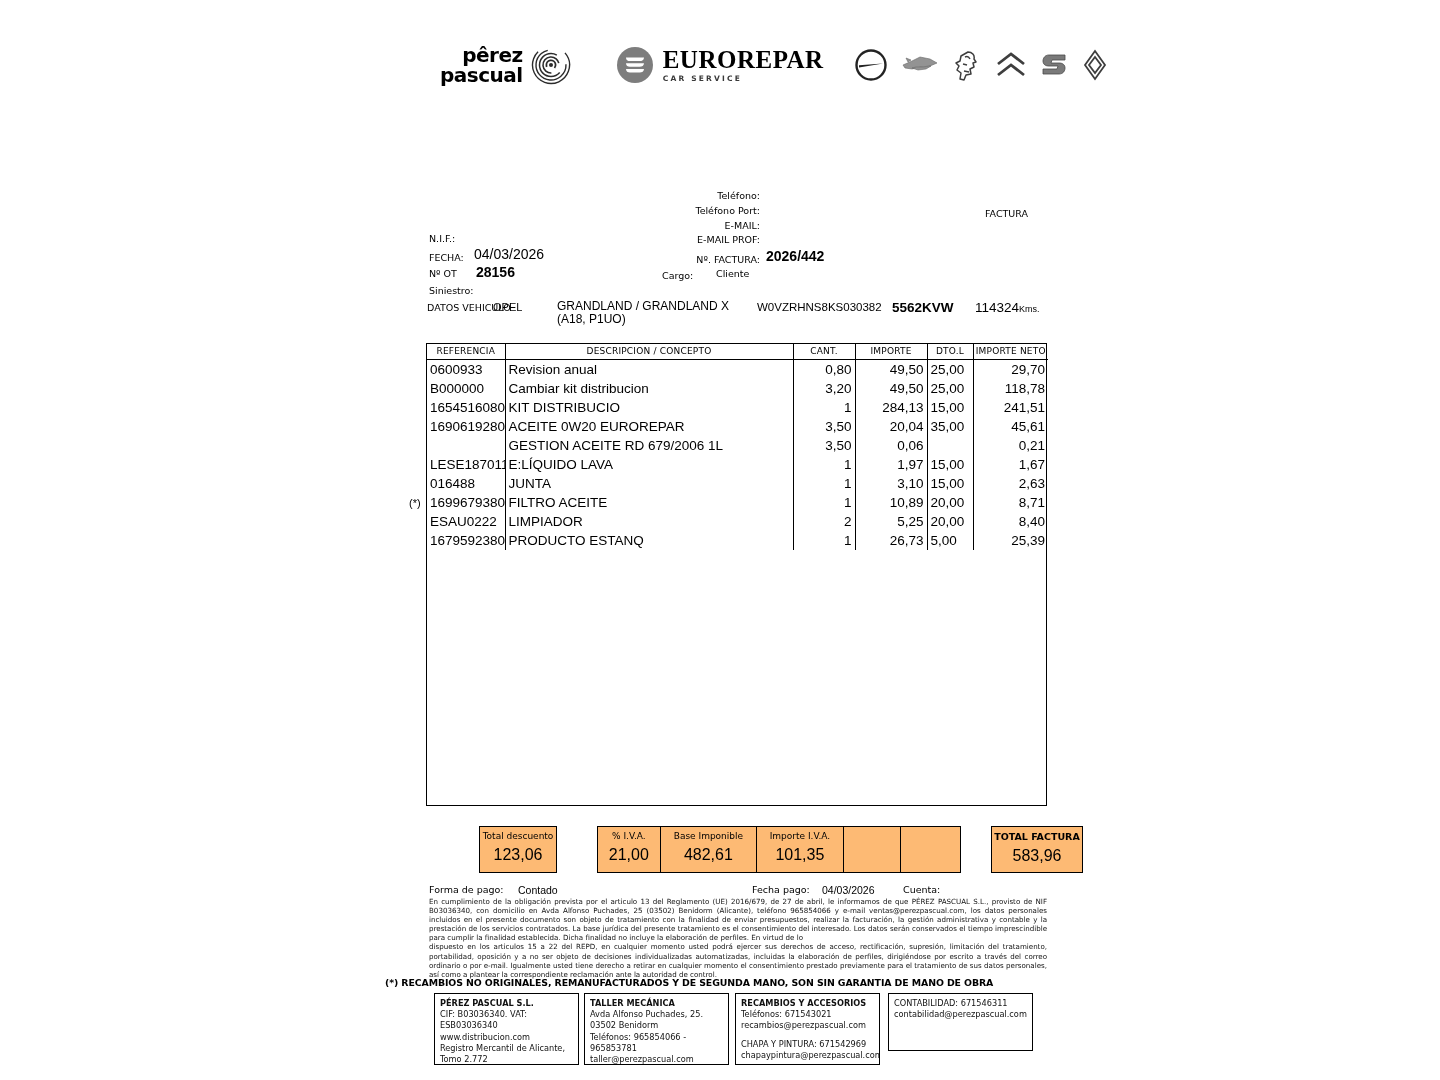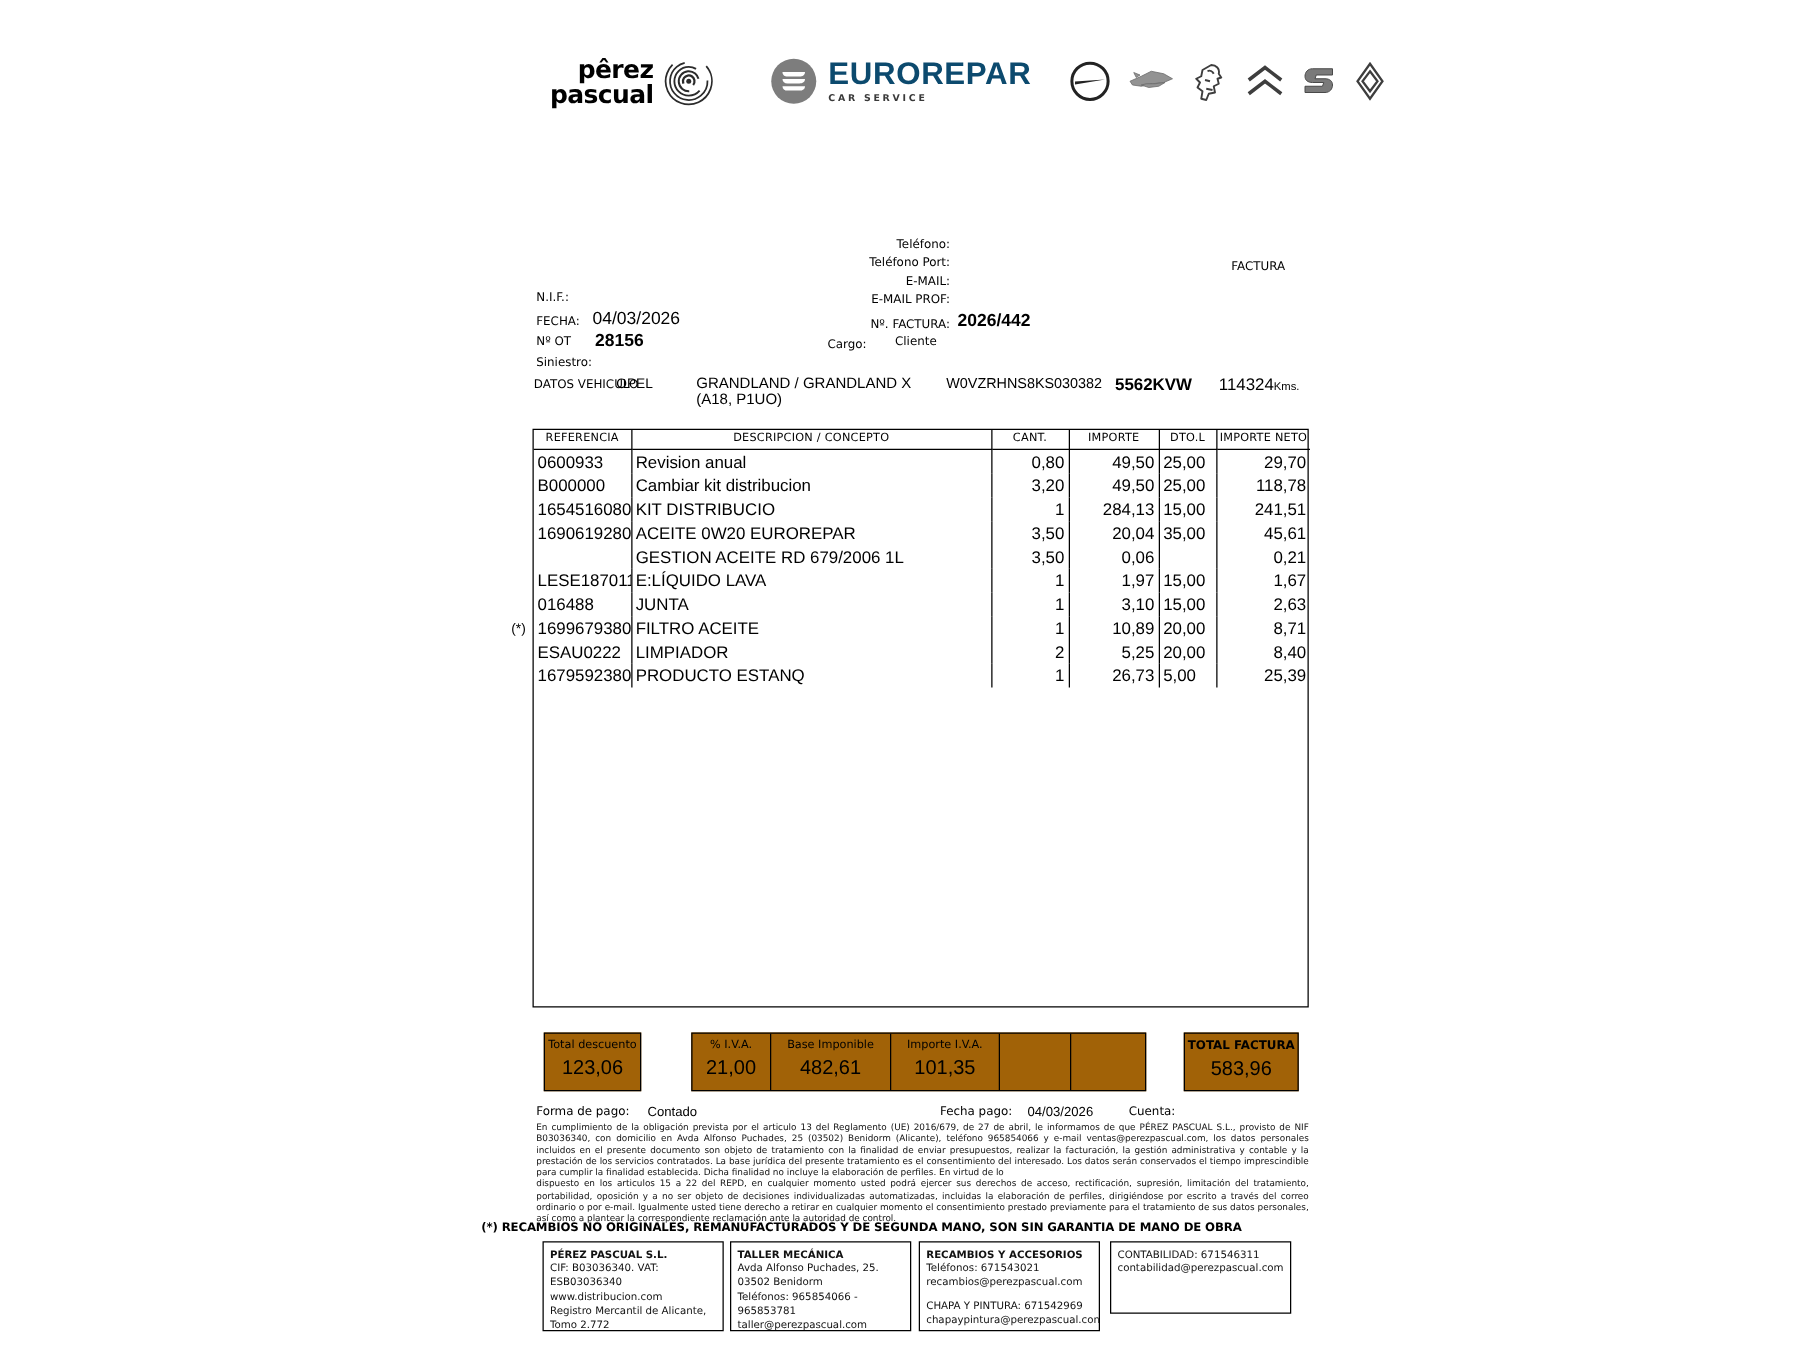--- a/index.html
+++ b/index.html
@@ -51,26 +51,26 @@
   .logo-pp-text span { display: block; }
   .pp-mark { flex: 0 0 auto; }
 
   .logo-euro {
     display: flex;
     align-items: center;
     gap: 9px;
     margin-left: 45px;
   }
   .euro-word {
-    font-family: Liberation Sans, sans-serif;
+    font-family: Liberation Serif, serif;
     font-size: 25px;
     font-weight: 700;
     letter-spacing: 0.5px;
     line-height: 25px;
-    color: #0c4a6e;
+    color: #000000;
   }
   .euro-sub {
     font-family: "DejaVu Sans", sans-serif;
     font-size: 7.5px;
     font-weight: 600;
     letter-spacing: 2.2px;
     color: #3a3a3a;
     margin-top: 2px;
   }
 
@@ -188,21 +188,22 @@
     left: 409px;
     font-family: "Liberation Sans", sans-serif;
     font-size: 11px;
   }
 
   
   .box {
     position: absolute;
     border: 1.3px solid #000;
     box-sizing: border-box;
-    background: #a16207;
+    background: #fdba74;
+    margin-left: 44px;
   }
   .box-cap {
     font-family: "DejaVu Sans", sans-serif;
     font-size: 9px;
     text-align: center;
     padding-top: 4px;
     white-space: nowrap;
   }
   .box-cap.bold { font-weight: 700; font-size: 9.5px; }
   .box-val {

